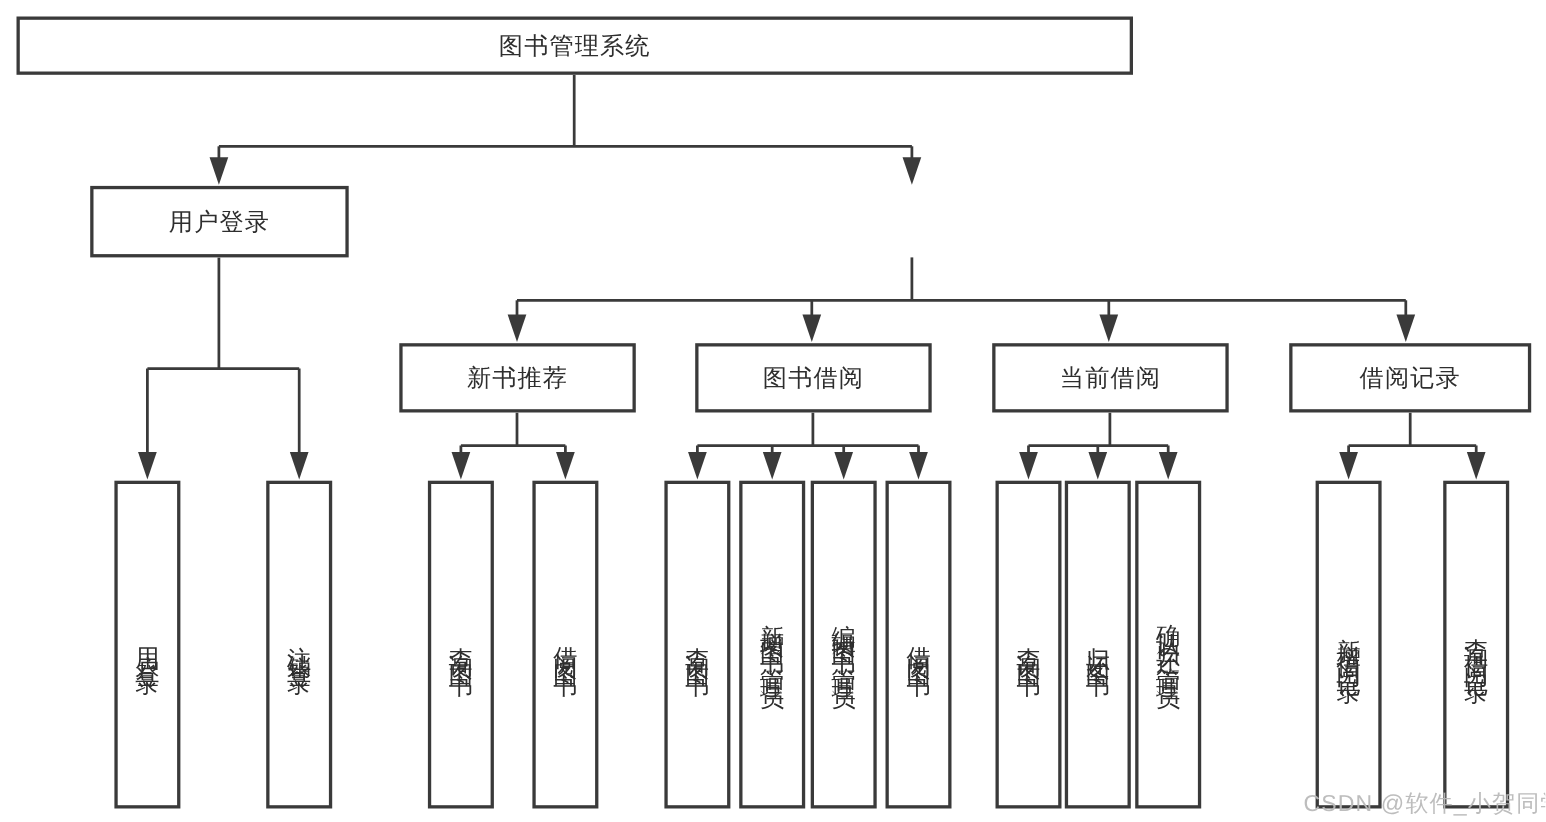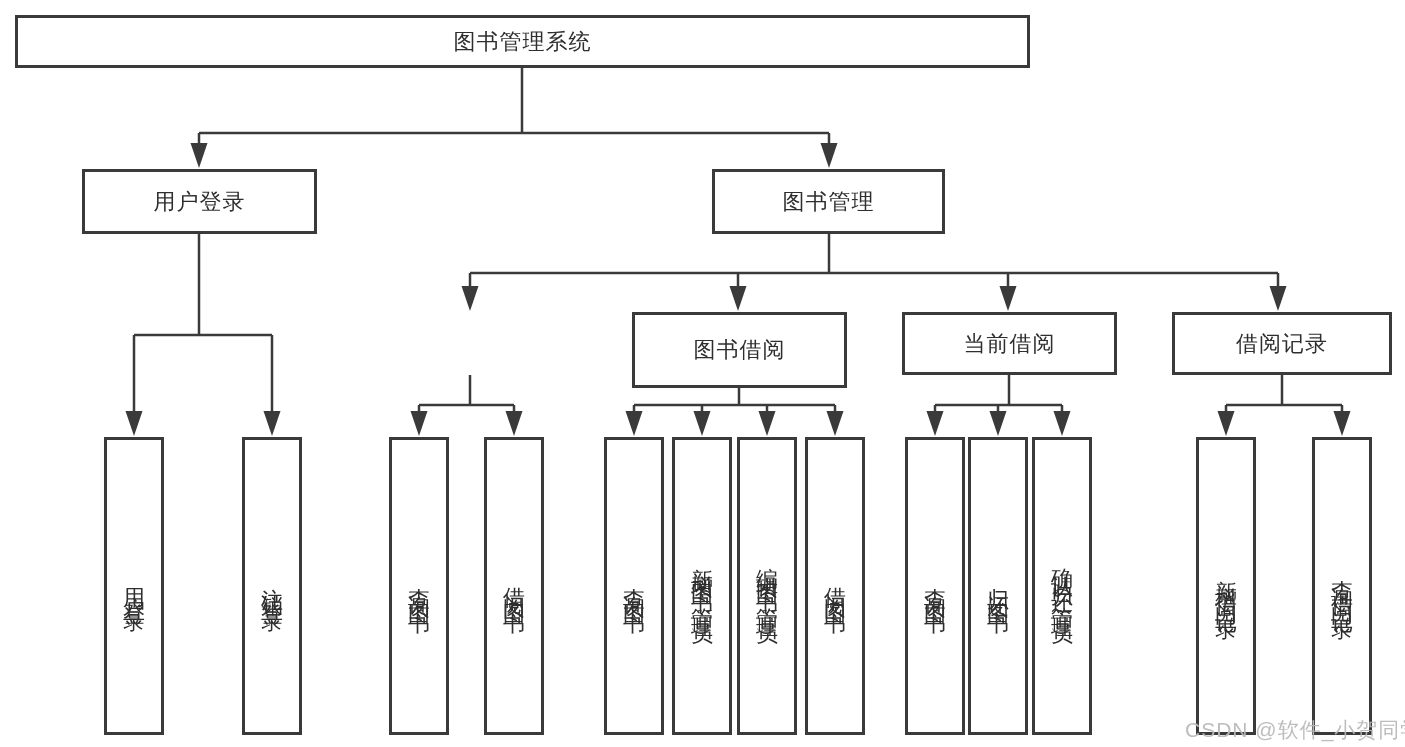--- a/index.html
+++ b/index.html
@@ -134,25 +134,25 @@
     </g>
   </svg>
 
   <div class="hnode" style="left:15px; top:15px; width:1015px; height:53px;align-items:center;">
     <span>图书管理系统</span>
   </div>
 
   <div class="hnode" style="left:82px; top:169px; width:235px; height:65px;">
     <span>用户登录</span>
   </div>
-  <div class="hnode" style="left:712px; top:169px; width:233px; height:65px;">
-    <span>图书管理</span>
-  </div>
-
-  <div class="hnode" style="left:632px; top:312px; width:215px; height:76px;">
+
+  <div class="hnode" style="left:363px; top:312px; width:215px; height:63px;">
+    <span>新书推荐</span>
+  </div>
+  <div class="hnode" style="left:632px; top:312px; width:215px; height:63px;">
     <span>图书借阅</span>
   </div>
   <div class="hnode" style="left:902px; top:312px; width:215px; height:63px;text-align:center;">
     <span>当前借阅</span>
   </div>
   <div class="hnode" style="left:1172px; top:312px; width:220px; height:63px;">
     <span>借阅记录</span>
   </div>
 
   <div class="vnode" style="left:104px;">

